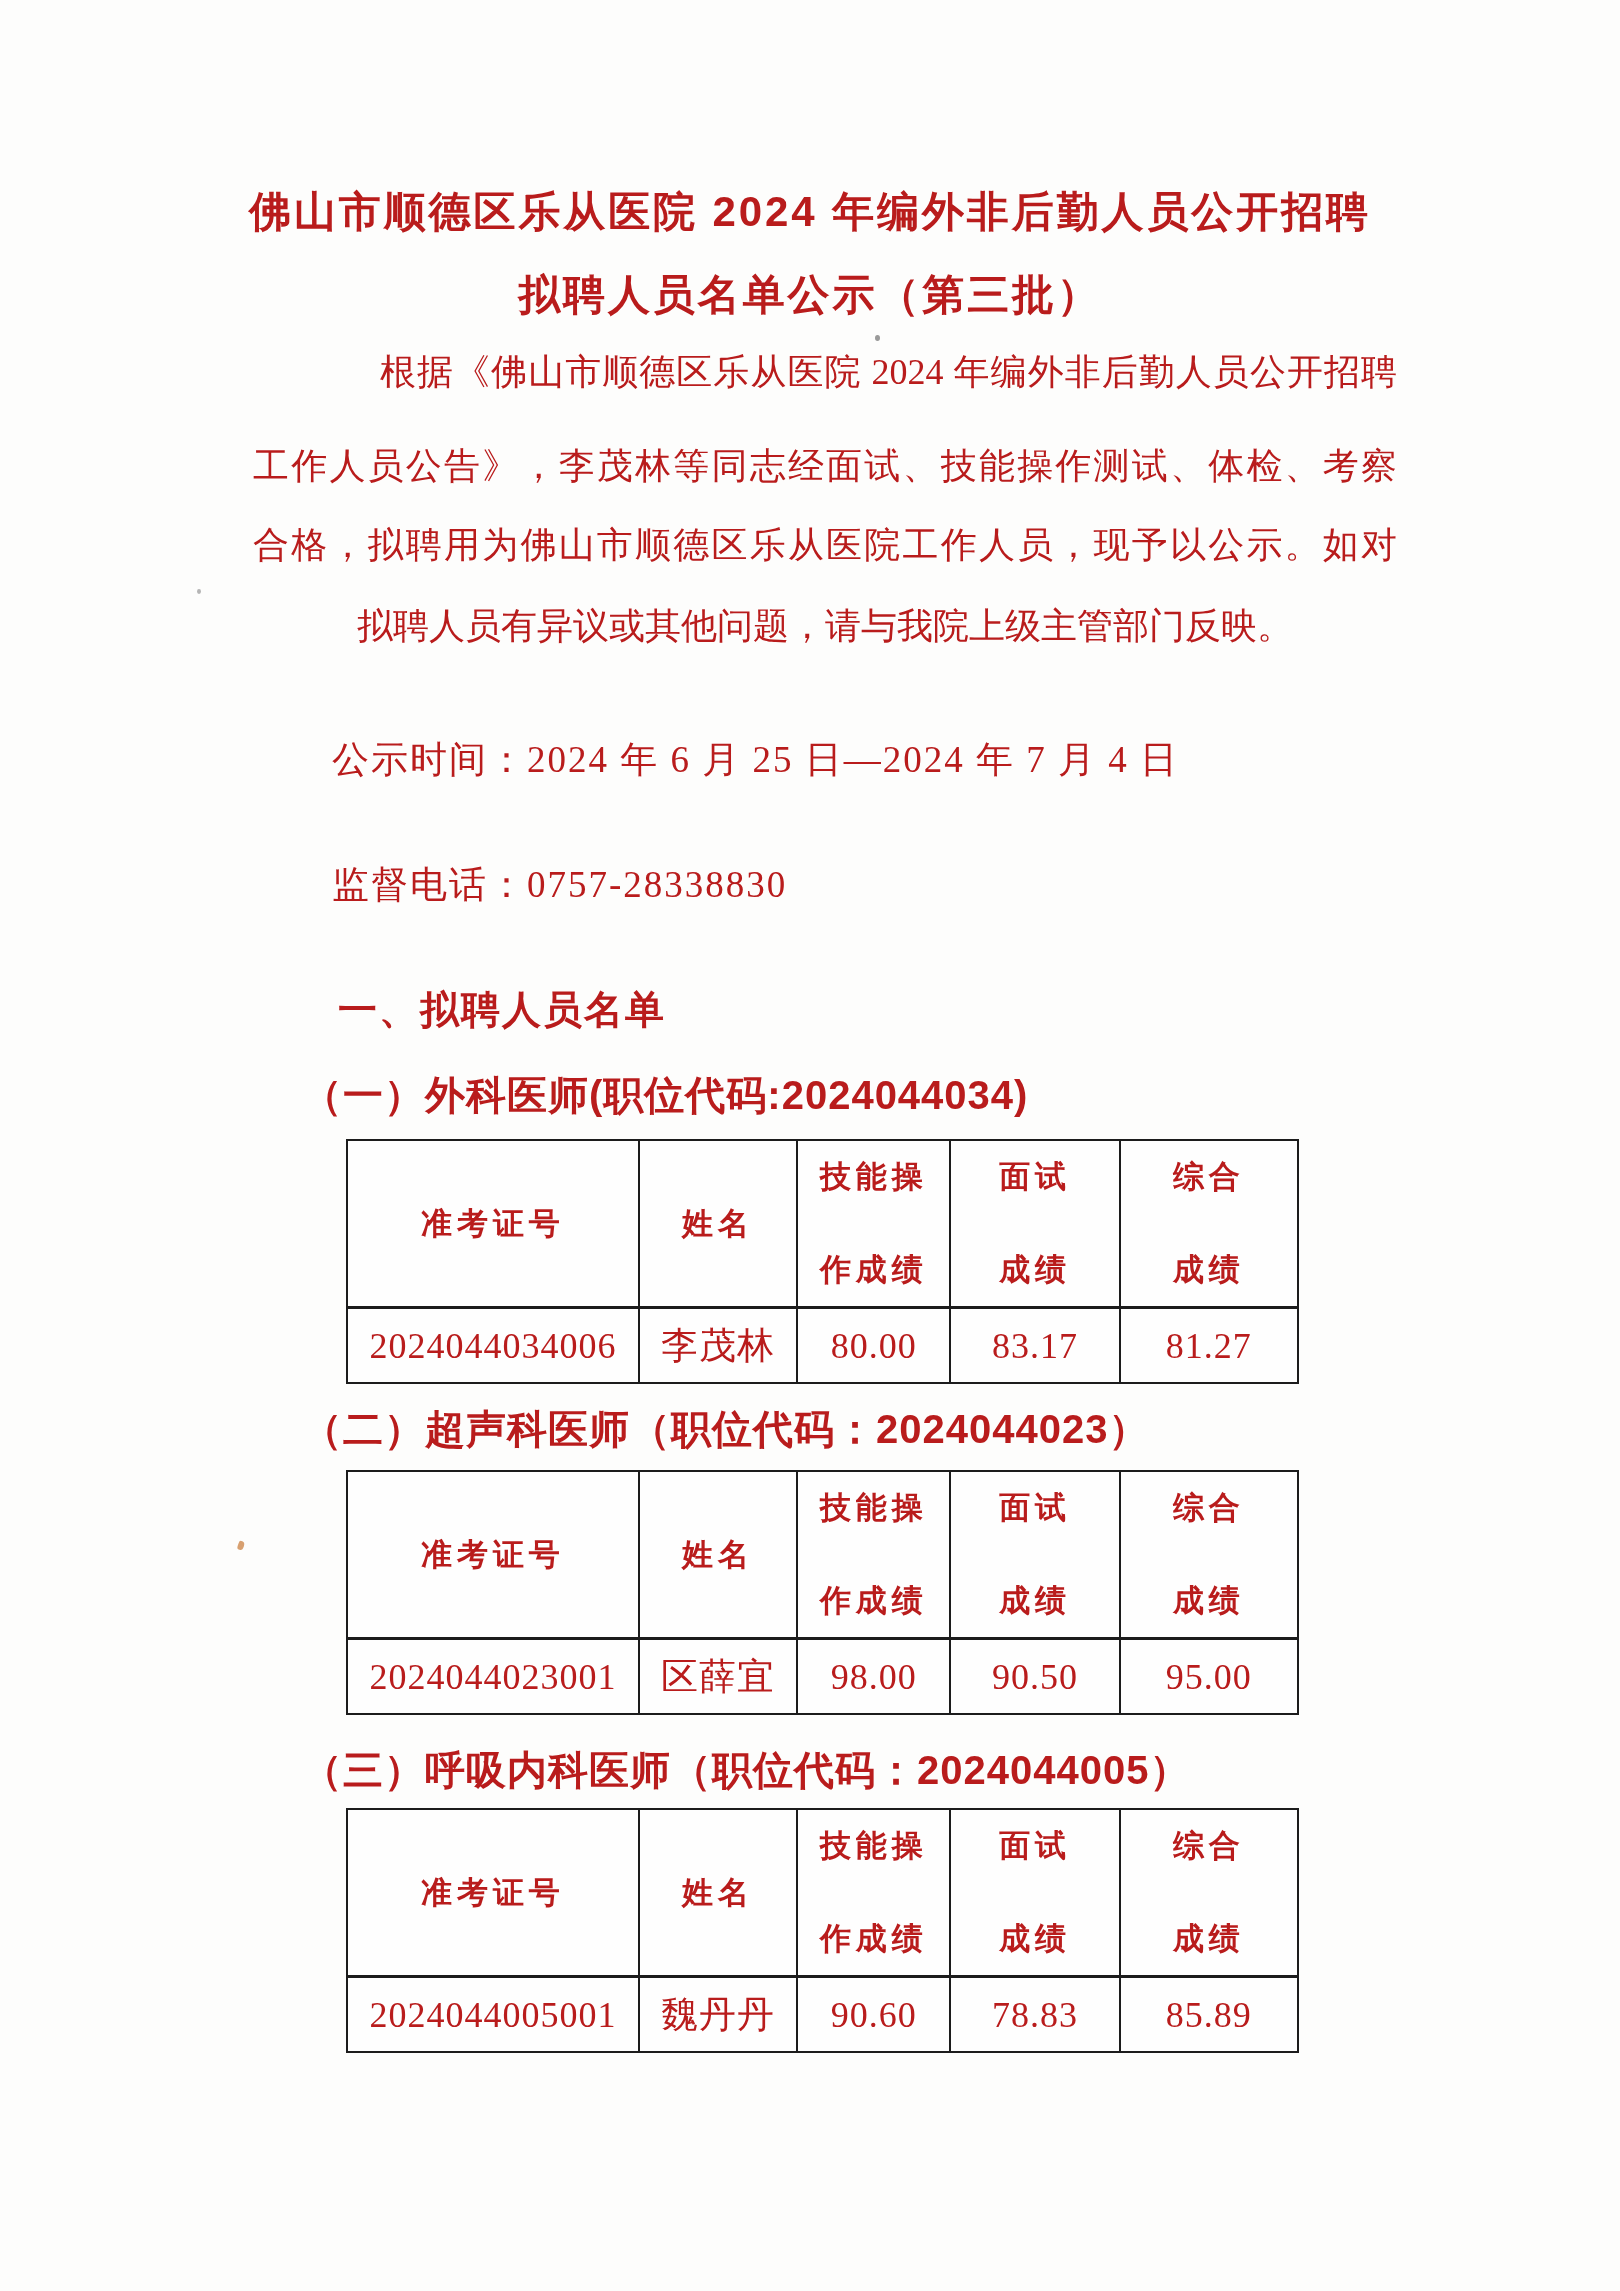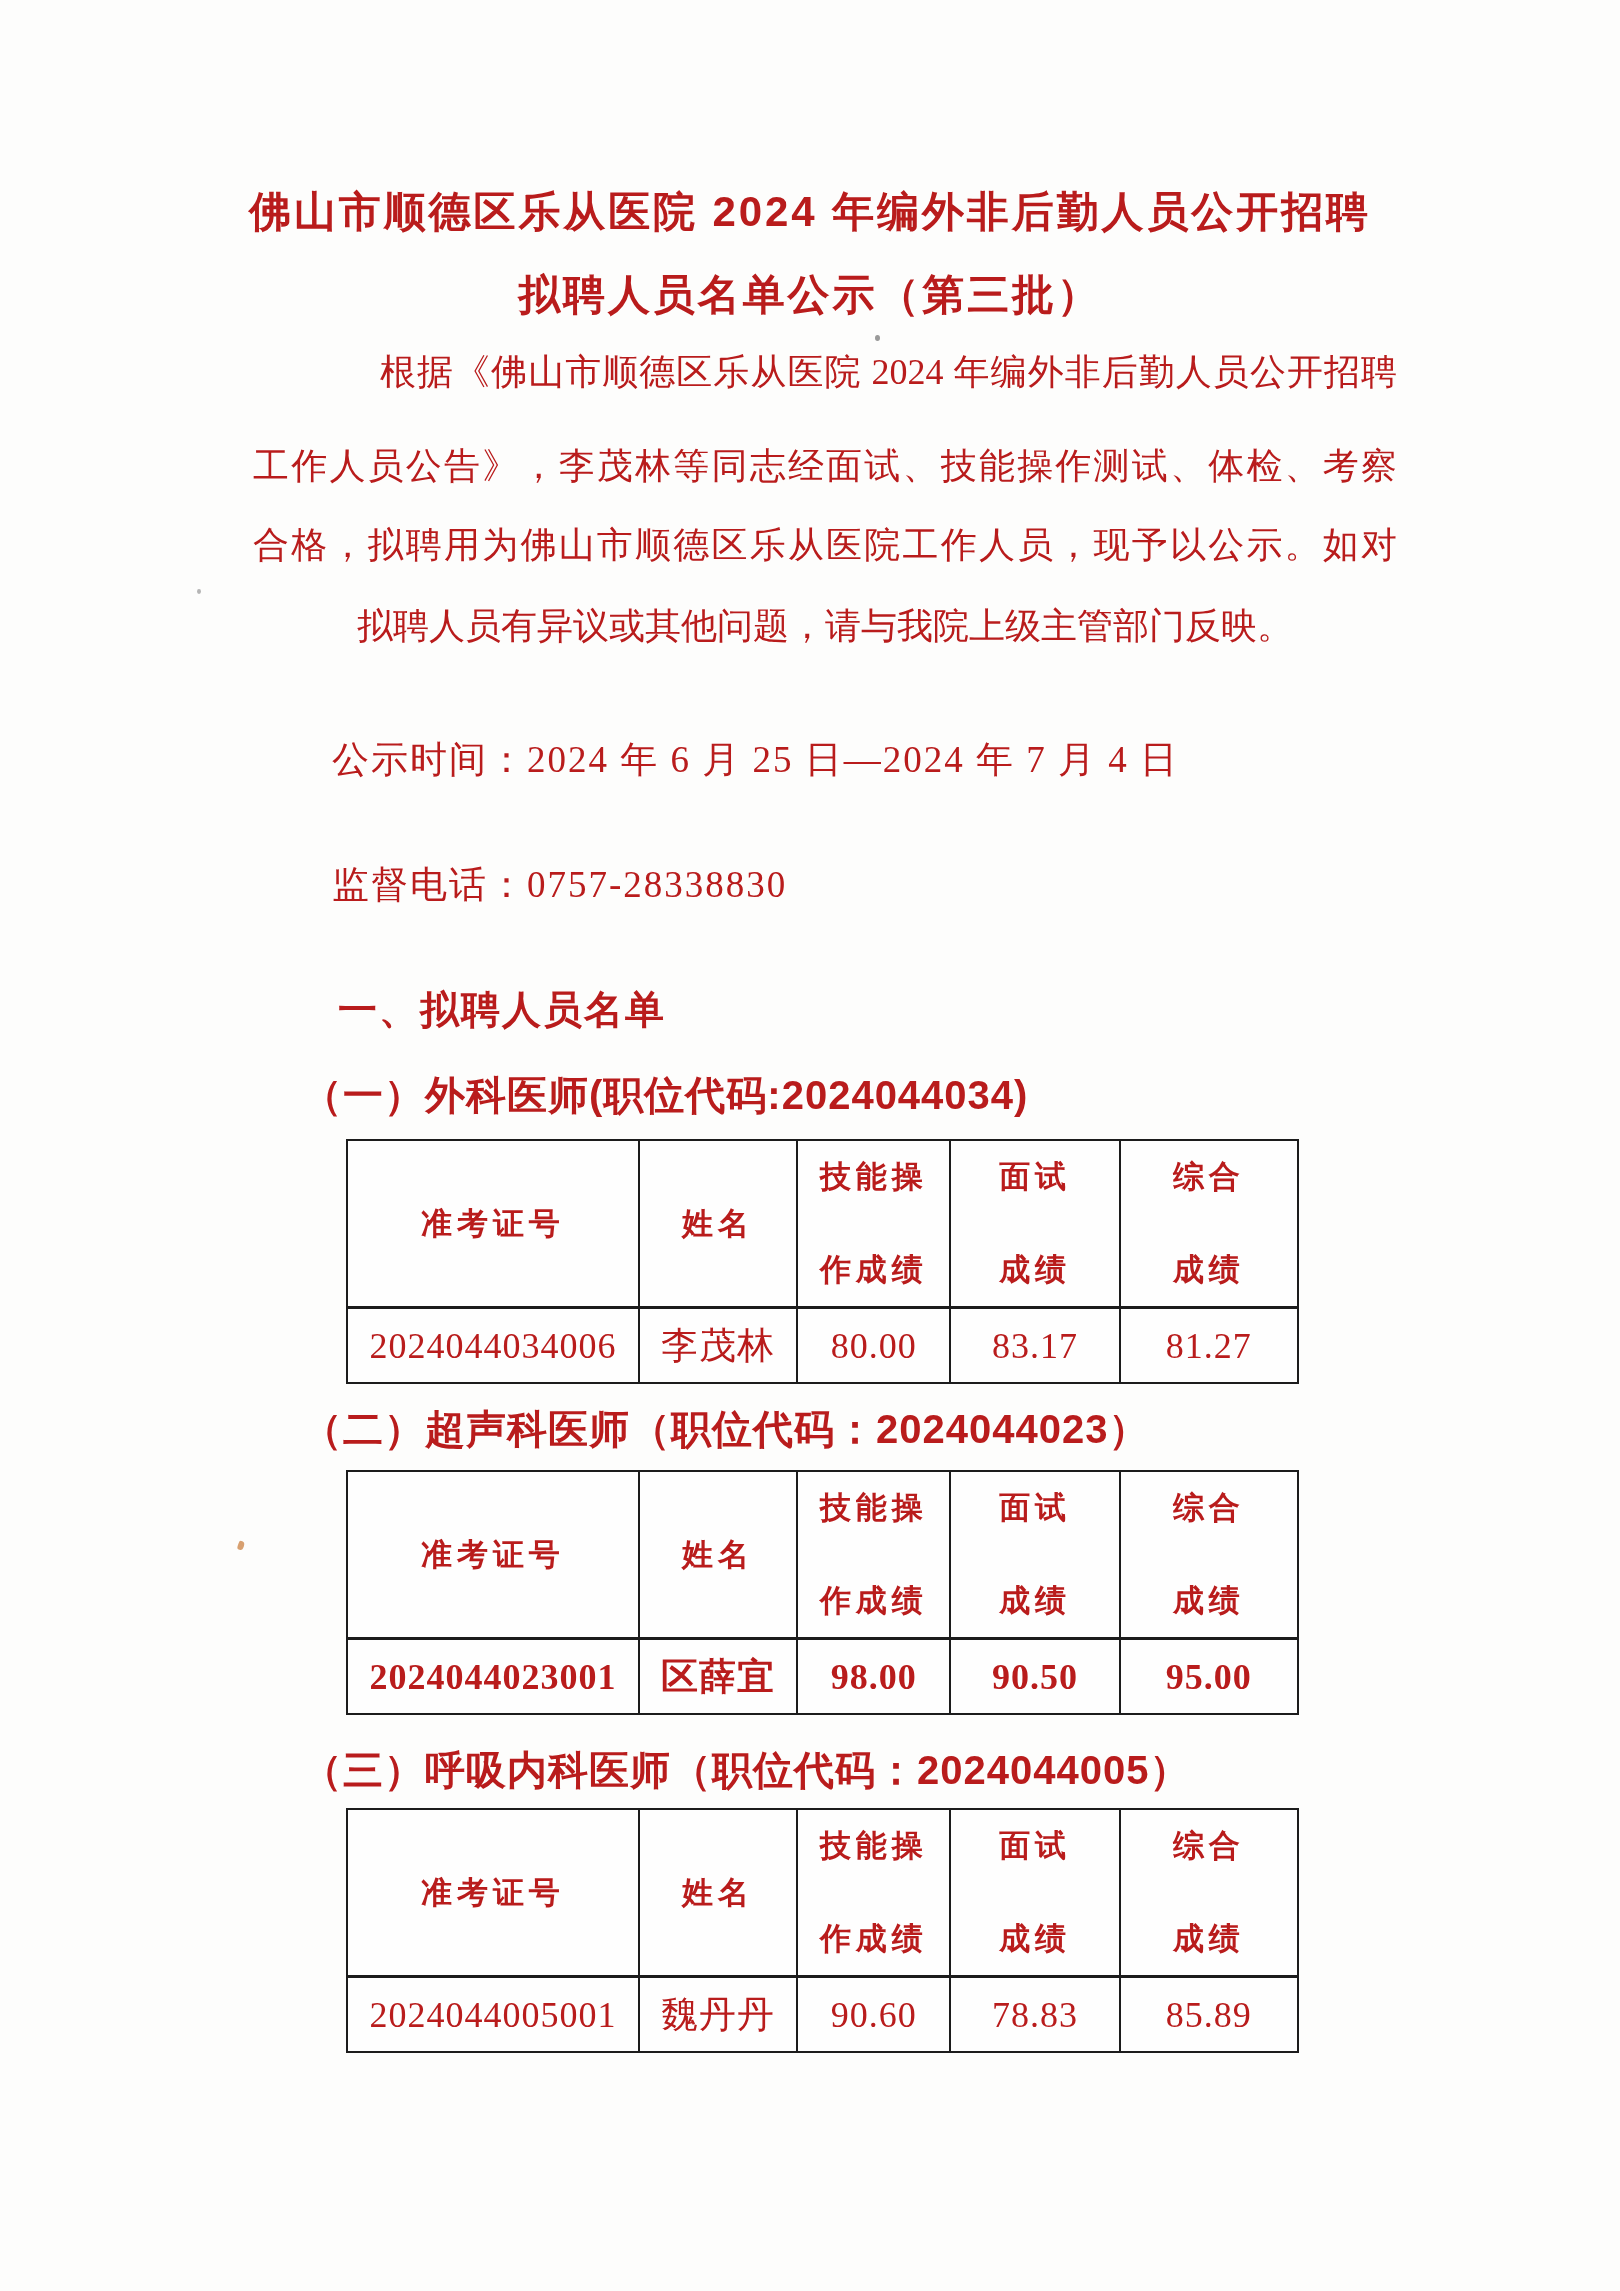--- a/index.html
+++ b/index.html
@@ -127,21 +127,21 @@
       </div>
       <div class="t-cell c4 two-line">
         <span>面试</span>
         <span>成绩</span>
       </div>
       <div class="t-cell c5 two-line">
         <span>综合</span>
         <span>成绩</span>
       </div>
     </div>
-    <div class="t-row body-row" style="height:73px;font-weight:bold;">
+    <div class="t-row body-row" style="height:73px;">
       <div class="t-cell c1">2024044023001</div>
       <div class="t-cell c2 name-cell">区薛宜</div>
       <div class="t-cell c3">98.00</div>
       <div class="t-cell c4">90.50</div>
       <div class="t-cell c5">95.00</div>
     </div>
   </div>
 
   <div class="abs job-heading" style="top:1743px;">（三）呼吸内科医师（职位代码：2024044005）</div>
   <div class="abs score-table" style="top:1808px;">

